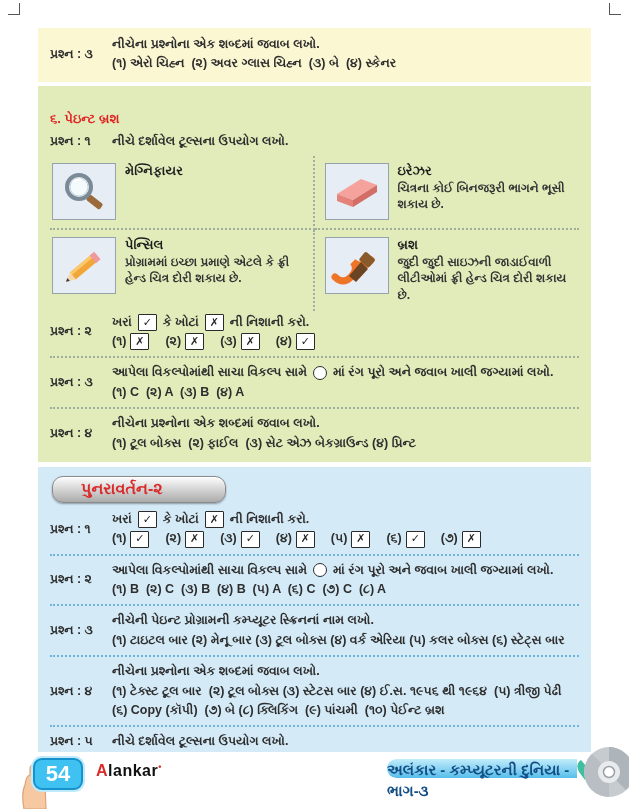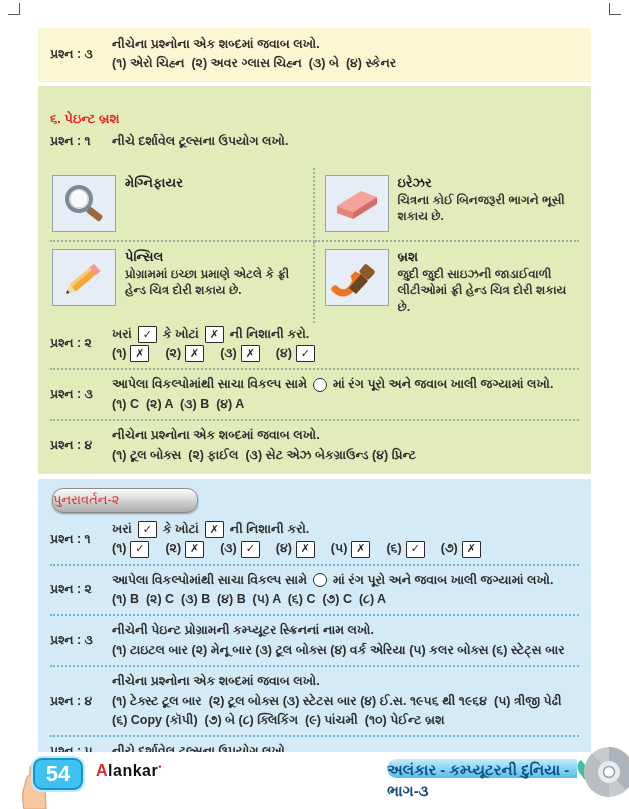--- a/index.html
+++ b/index.html
@@ -34,38 +34,38 @@
   .sep{border-top:2px dotted #9fae9d;margin:5px 0 5px;}
   .box.blue .sep{border-top-color:#6fb4dc;}
 
   .cbox{display:inline-flex;align-items:center;justify-content:center;
     width:17px;height:15px;background:#fff;border:1.7px solid #2b2b2b;border-radius:1px;
     font-size:11px;font-weight:bold;color:#1d1d1d;margin:0 4px;vertical-align:-3px;}
   .circ{display:inline-block;width:12px;height:12px;border:1.7px solid #2b2b2b;border-radius:50%;
     background:#fff;margin:0 4px;vertical-align:-2px;}
   .ans-item{display:inline-flex;align-items:center;margin-right:10px;}
 
-  .tools-grid{display:grid;grid-template-columns:1fr 1fr;margin:17px 0 2px;}
+  .tools-grid{display:grid;grid-template-columns:1fr 1fr;margin:5px 0 2px;}
   .tool-cell{display:flex;gap:9px;padding:7px 6px 8px 2px;align-items:flex-start;}
   .tool-cell.col1{border-right:2px dotted #9fae9d;padding-right:8px;}
   .tool-cell.col2{padding-left:10px;}
   .tool-cell.row1{border-bottom:2px dotted #9fae9d;}
   .box.blue .tool-cell.col1{border-right-color:#6fb4dc;}
   .box.blue .tool-cell.row1{border-bottom-color:#6fb4dc;}
   .tool-img{flex:0 0 62px;height:55px;background:#e7edf4;border:1px solid #98a2ab;
     display:flex;align-items:center;justify-content:center;}
   .tool-name{font-size:13px;font-weight:bold;color:#1d1d1d;margin-bottom:1px;}
   .tool-desc{font-size:12px;font-weight:600;color:#333;line-height:1.35;}
 
   
-  .rev-btn{display:inline-block;min-width:118px;padding:3px 26px 4px 0;margin:0 0 7px 2px;
+  .rev-btn{display:inline-block;min-width:118px;padding:3px 26px 4px 28px;margin:0 0 7px 2px;
     background:linear-gradient(#fdfdfd,#d8d8d8 45%,#ababab);
     border:1px solid #8a8a8a;border-radius:11px;
     box-shadow:0 1px 2px rgba(0,0,0,.35), inset 0 1px 0 #fff;
-    color:#D92B2B;font-weight:normal;font-size:13px;}
+    color:#D92B2B;font-weight:bold;font-size:16px;}
 
   
   .footer{position:absolute;left:0;top:752px;width:629px;height:57px;background:#fff;}
   .hand{position:absolute;left:16px;top:9px;}
   .page-badge{position:absolute;left:33px;top:6px;width:46px;height:28px;background:#3FC2F2;
     border:2px solid #1693CC;border-radius:9px;color:#fff;font-weight:bold;font-size:22px;
     display:flex;align-items:center;justify-content:center;box-shadow:0 0 0 2px #bfeafc;}
   .logo{position:absolute;left:96px;top:10px;font-size:16px;font-weight:bold;color:#111;
     letter-spacing:.5px;}
   .logo .a{color:#D92B2B;}

